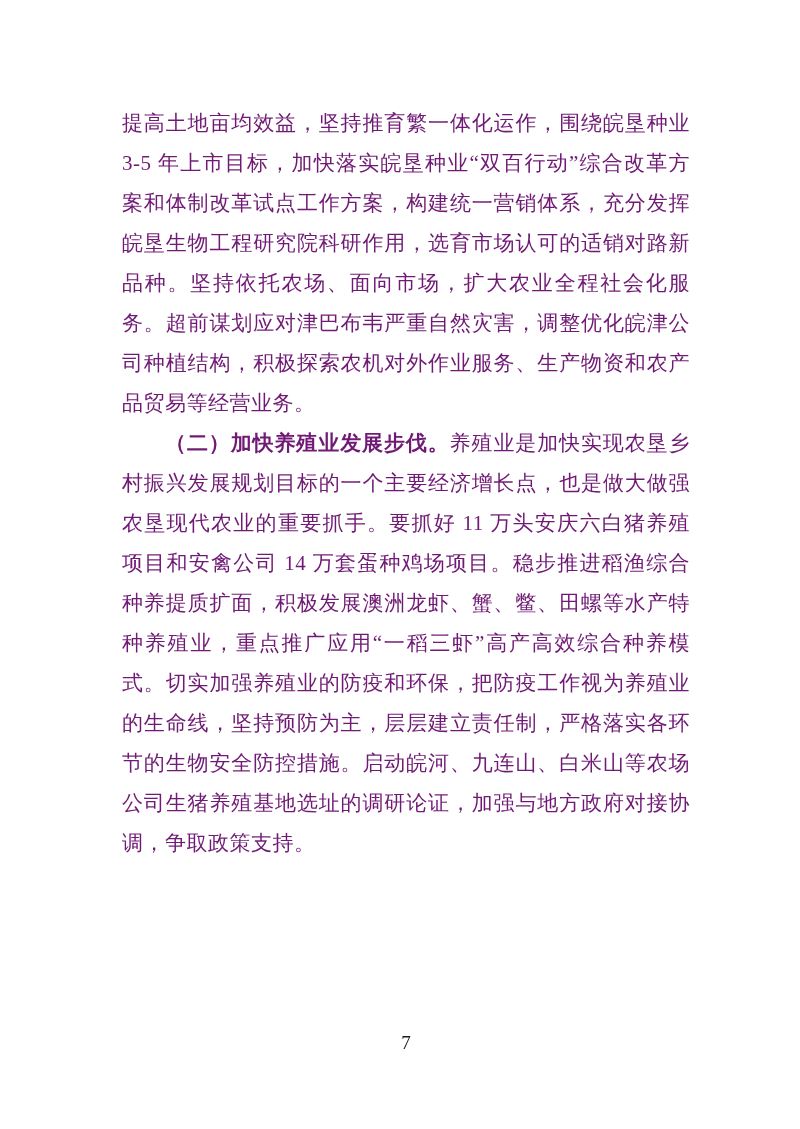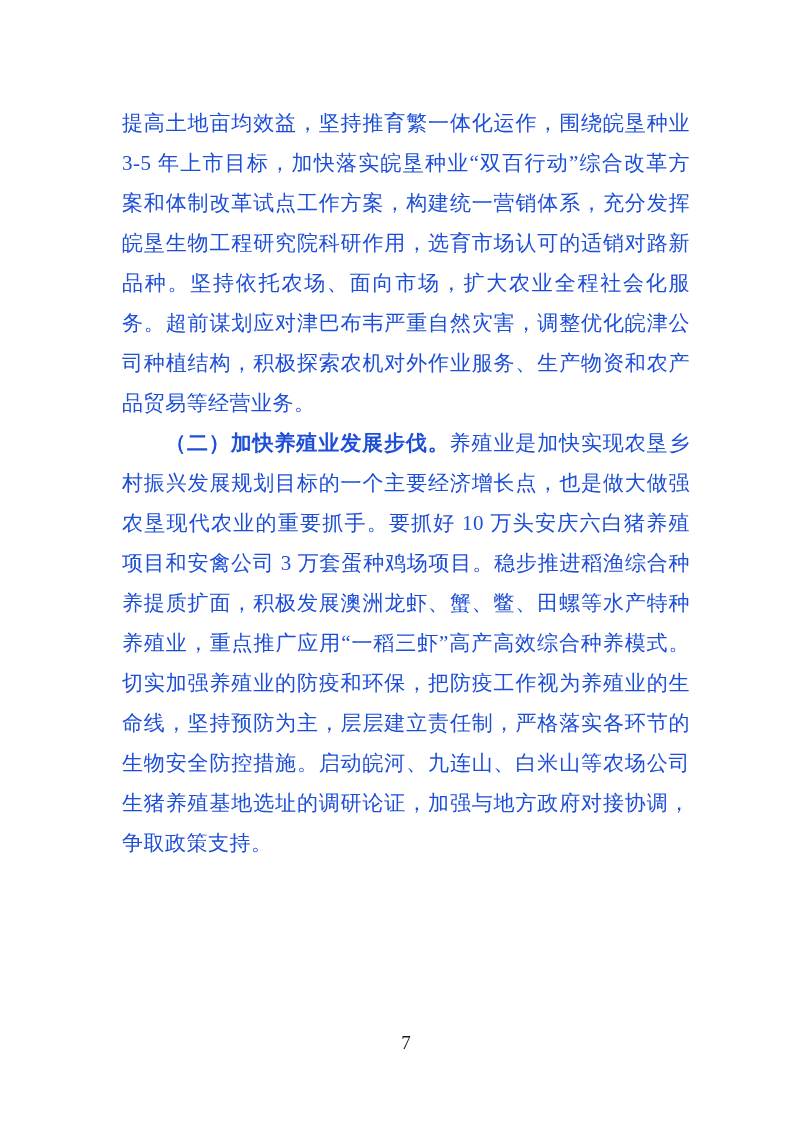--- a/index.html
+++ b/index.html
@@ -29,21 +29,21 @@
     top: 103px;
     width: 568px;
   }
   .para {
     margin: 0;
     font-size: 21px;
     line-height: 40px;
     text-align: justify;
     text-justify: inter-ideograph;
     letter-spacing: 0.5px;
-    color: #1d4ed8;
+    color: #701a75;
     word-break: break-all;
   }
   .para.indent {
     text-indent: 43px;
   }
   .seg-bold {
     font-weight: bold;
   }
   .page-number {
     position: absolute;
@@ -55,16 +55,16 @@
     line-height: 40px;
     color: #1c1c1c;
   }
 </style>
 </head>
 <body>
 
 <div class="page">
   <div class="content" id="content">
       <p class="para"><span class="seg">提高土地亩均效益，坚持推育繁一体化运作，围绕皖垦种业 3-5 年上市目标，加快落实皖垦种业“双百行动”综合改革方案和体制改革试点工作方案，构建统一营销体系，充分发挥皖垦生物工程研究院科研作用，选育市场认可的适销对路新品种。坚持依托农场、面向市场，扩大农业全程社会化服务。超前谋划应对津巴布韦严重自然灾害，调整优化皖津公司种植结构，积极探索农机对外作业服务、生产物资和农产品贸易等经营业务。</span></p>
-      <p class="para indent"><span class="seg-bold">（二）加快养殖业发展步伐。</span><span class="seg">养殖业是加快实现农垦乡村振兴发展规划目标的一个主要经济增长点，也是做大做强农垦现代农业的重要抓手。要抓好 10 万头安庆六白猪养殖项目和安禽公司 3 万套蛋种鸡场项目。稳步推进稻渔综合种养提质扩面，积极发展澳洲龙虾、蟹、鳖、田螺等水产特种养殖业，重点推广应用“一稻三虾”高产高效综合种养模式。切实加强养殖业的防疫和环保，把防疫工作视为养殖业的生命线，坚持预防为主，层层建立责任制，严格落实各环节的生物安全防控措施。启动皖河、九连山、白米山等农场公司生猪养殖基地选址的调研论证，加强与地方政府对接协调，争取政策支持。</span></p>
+      <p class="para indent"><span class="seg-bold">（二）加快养殖业发展步伐。</span><span class="seg">养殖业是加快实现农垦乡村振兴发展规划目标的一个主要经济增长点，也是做大做强农垦现代农业的重要抓手。要抓好 11 万头安庆六白猪养殖项目和安禽公司 14 万套蛋种鸡场项目。稳步推进稻渔综合种养提质扩面，积极发展澳洲龙虾、蟹、鳖、田螺等水产特种养殖业，重点推广应用“一稻三虾”高产高效综合种养模式。切实加强养殖业的防疫和环保，把防疫工作视为养殖业的生命线，坚持预防为主，层层建立责任制，严格落实各环节的生物安全防控措施。启动皖河、九连山、白米山等农场公司生猪养殖基地选址的调研论证，加强与地方政府对接协调，争取政策支持。</span></p>
     </div>
   <div class="page-number">7</div>
 </div>
 
 </body></html>

